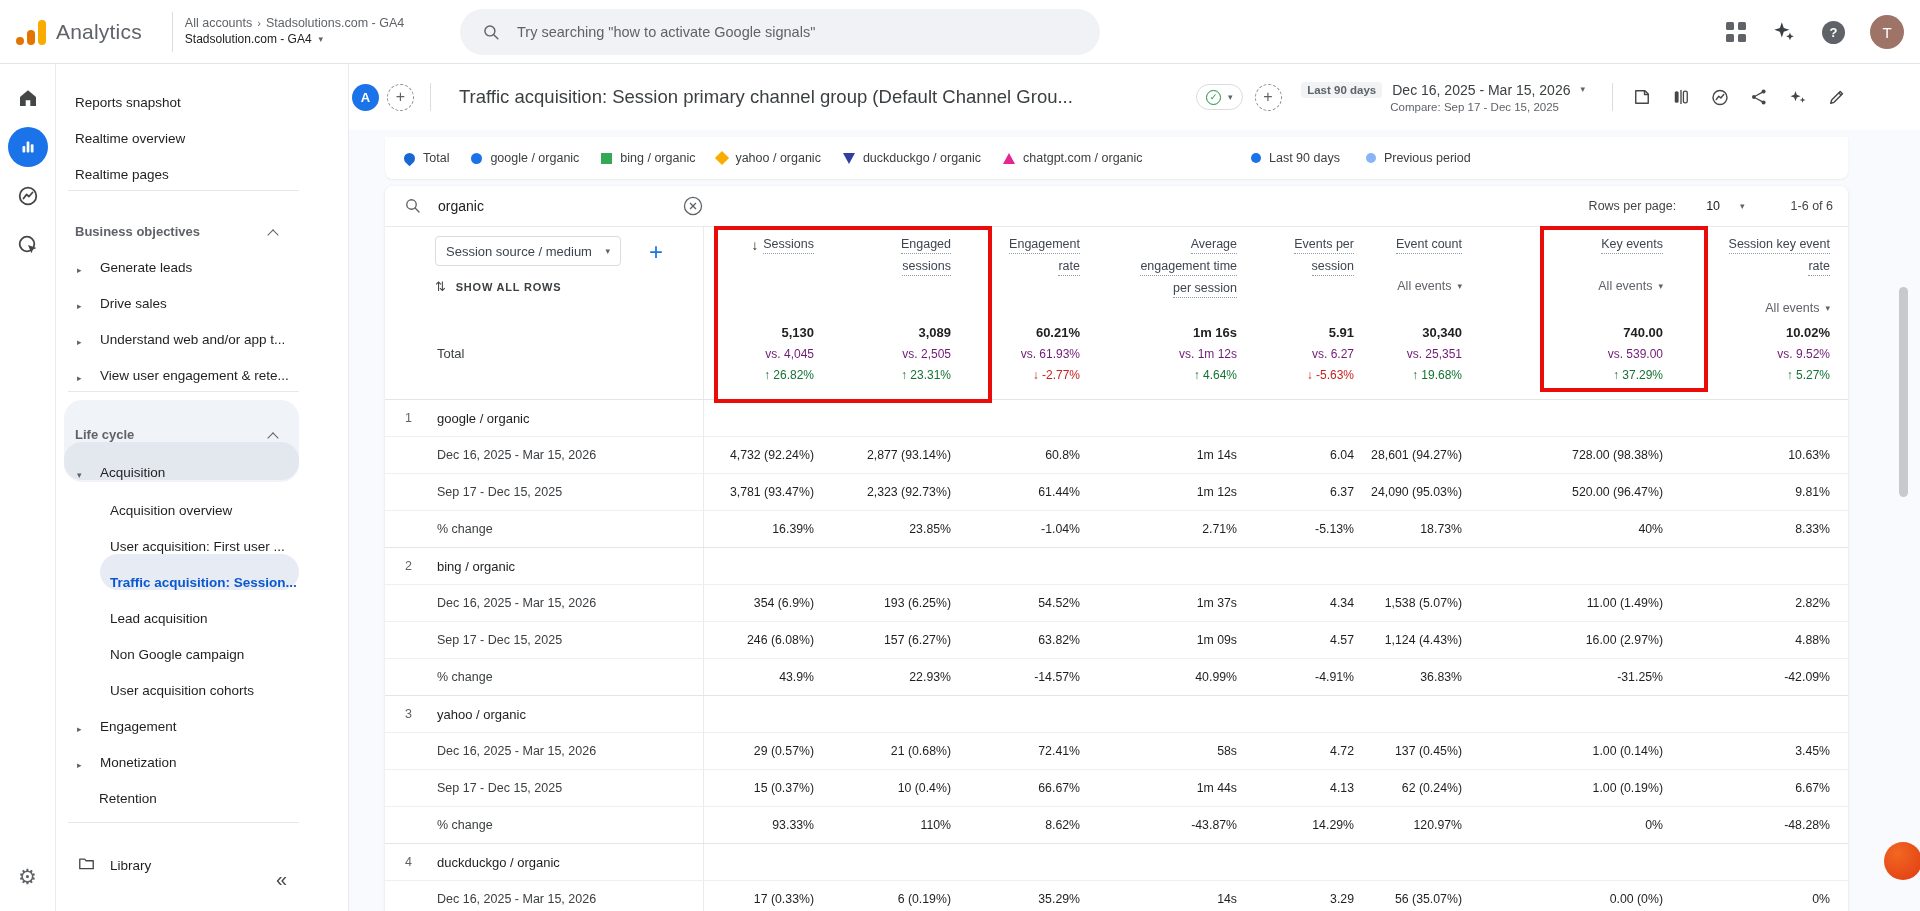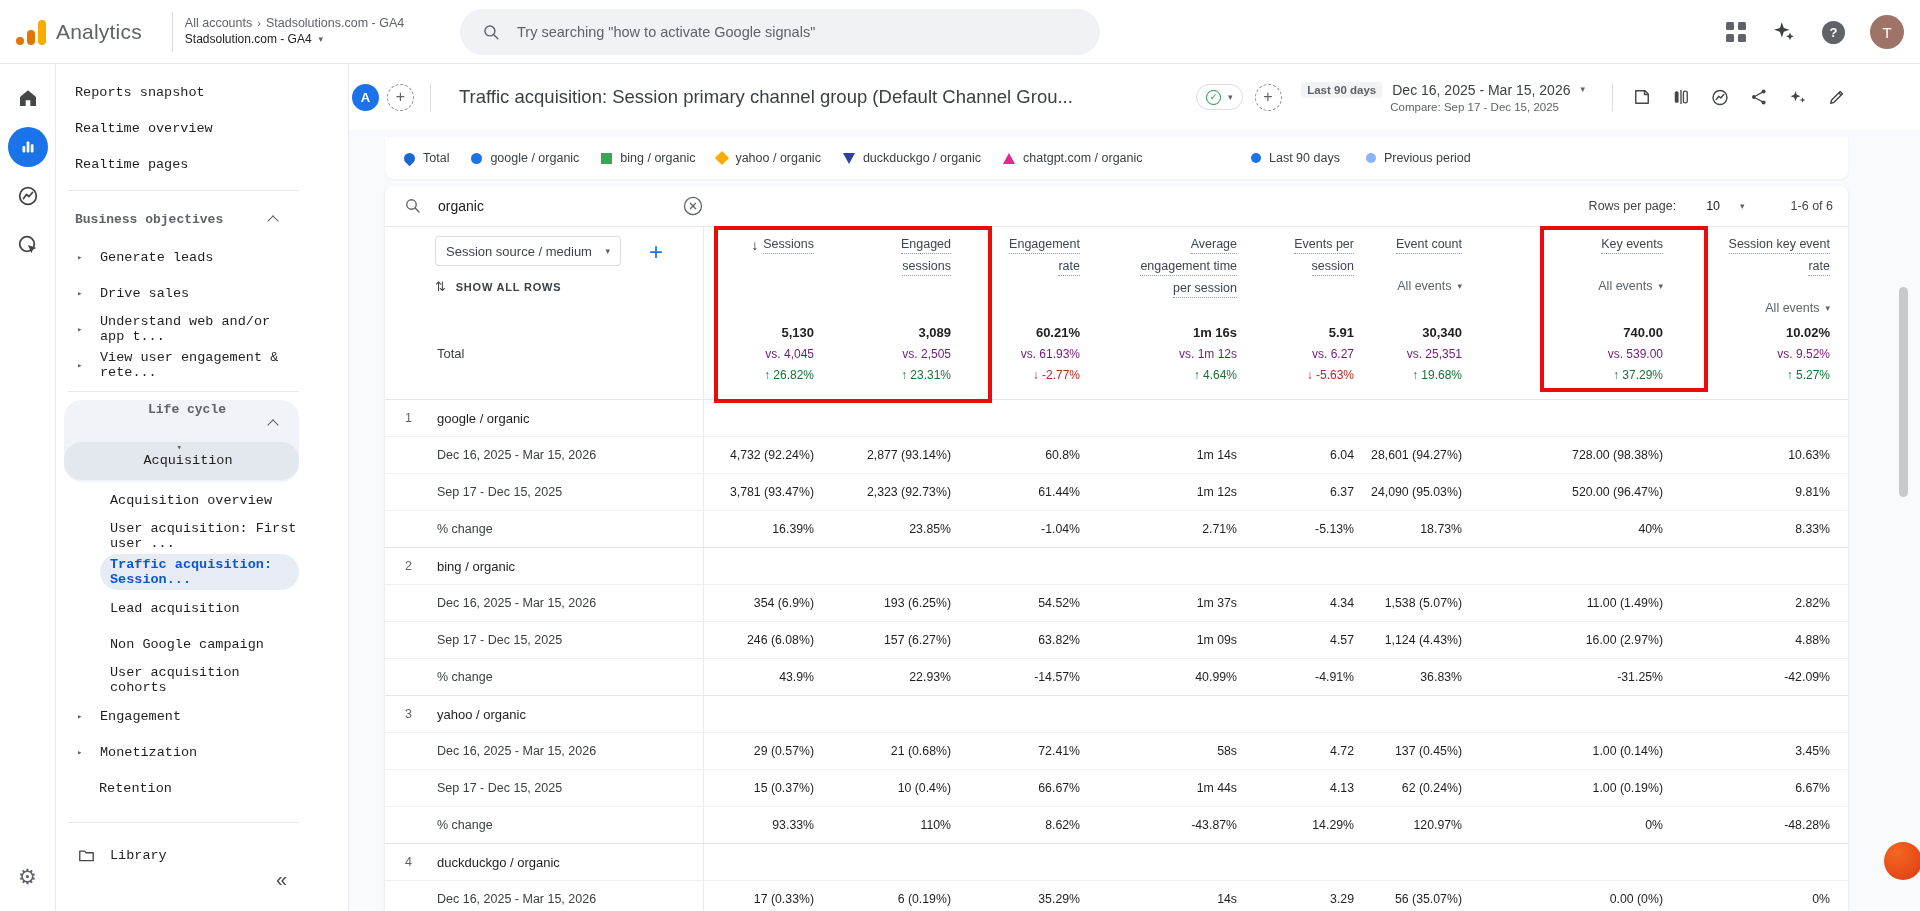--- a/index.html
+++ b/index.html
@@ -31,33 +31,33 @@
   .avatar{width:34px;height:34px;border-radius:50%;background:#9d7467;color:#fff;font-size:15px;display:flex;align-items:center;justify-content:center;}
 
   
   .rail{position:absolute;left:0;top:64px;width:56px;height:847px;background:#fff;border-right:1px solid #e8eaed;display:flex;flex-direction:column;align-items:center;padding-top:14px;z-index:20;}
   .rail-btn{width:40px;height:40px;border-radius:50%;display:flex;align-items:center;justify-content:center;margin-bottom:9px;}
   .rail-btn.active{background:#1a73e8;}
   .rail-gear{margin-top:auto;margin-bottom:22px;font-size:21px;color:#5f6368;}
 
   
   .sidebar{position:absolute;left:56px;top:64px;width:293px;height:847px;background:#fff;border-right:1px solid #e8eaed;padding-top:10px;z-index:20;font-size:13.5px;color:#1f1f1f;}
-  .sb-row{display:flex;align-items:center;height:36px;margin:0 49px 0 8px;border-radius:18px;cursor:pointer;font-family:Liberation Mono, monospace;}
+  .sb-row{display:flex;align-items:flex-end;height:36px;margin:0 49px 0 8px;border-radius:18px;cursor:pointer;}
   .sb-link{padding-left:11px;}
   .sb-link.arrowed{padding-left:13px;}
   .sb-link.indented{padding-left:35px;}
   .sb-section{padding-left:11px;height:40px;color:#5f6368;font-weight:bold;font-size:13px;}
   .sb-child{margin-left:44px;padding-left:10px;}
   .sb-selected{background:#e7ecf4;}
   .sb-selected .sb-label{color:#0b57d0;font-weight:bold;}
   .sb-pill{background:#e3e7ee;height:38px;}
   .sb-arrow{width:9px;margin-right:14px;font-size:9px;color:#5f6368;flex:none;}
   .sb-divider{height:1px;background:#e6e8eb;margin:8px 49px 8px 12px;}
   .lc-wrap{background:#f0f3f8;border-radius:18px;margin:2px 49px 0 8px;padding:2px 0;}
-  .lc-wrap .sb-row{margin:0;flex-direction:column;}
+  .lc-wrap .sb-row{margin:0;}
   .lc-wrap .sb-section{height:40px;}
   .chev-up{width:8px;height:8px;border-left:1.8px solid #5f6368;border-top:1.8px solid #5f6368;transform:rotate(45deg);margin-left:auto;margin-right:22px;margin-top:4px;}
   .sb-library{margin-top:14px;padding-left:13px;gap:14px;}
   .lib-divider{height:1px;background:#e6e8eb;margin:16px 49px 2px 12px;}
   .sb-collapse{position:absolute;bottom:16px;right:58px;font-size:20px;color:#444746;}
 
   
   .main{position:absolute;left:349px;top:64px;width:1571px;height:847px;background:#f8fafd;overflow:hidden;}
   .report-header{position:relative;height:66px;background:#fff;display:flex;align-items:center;padding-left:3px;}
   .ws-avatar{width:27px;height:27px;border-radius:50%;background:#1a73e8;color:#fff;font-size:13px;font-weight:bold;display:flex;align-items:center;justify-content:center;flex:none;}

